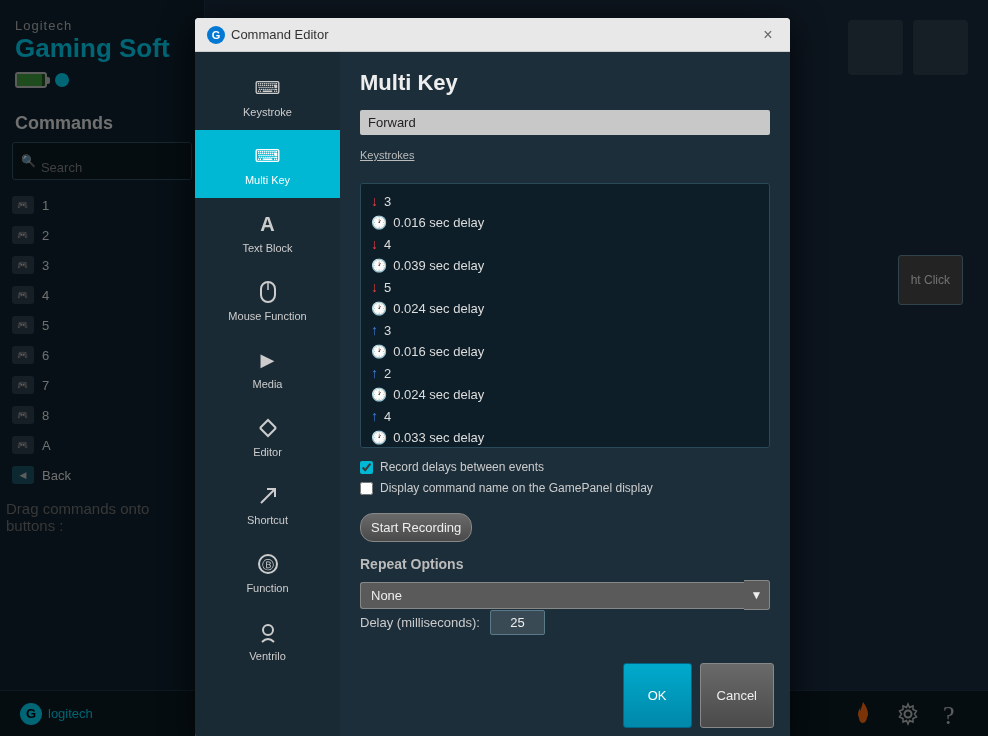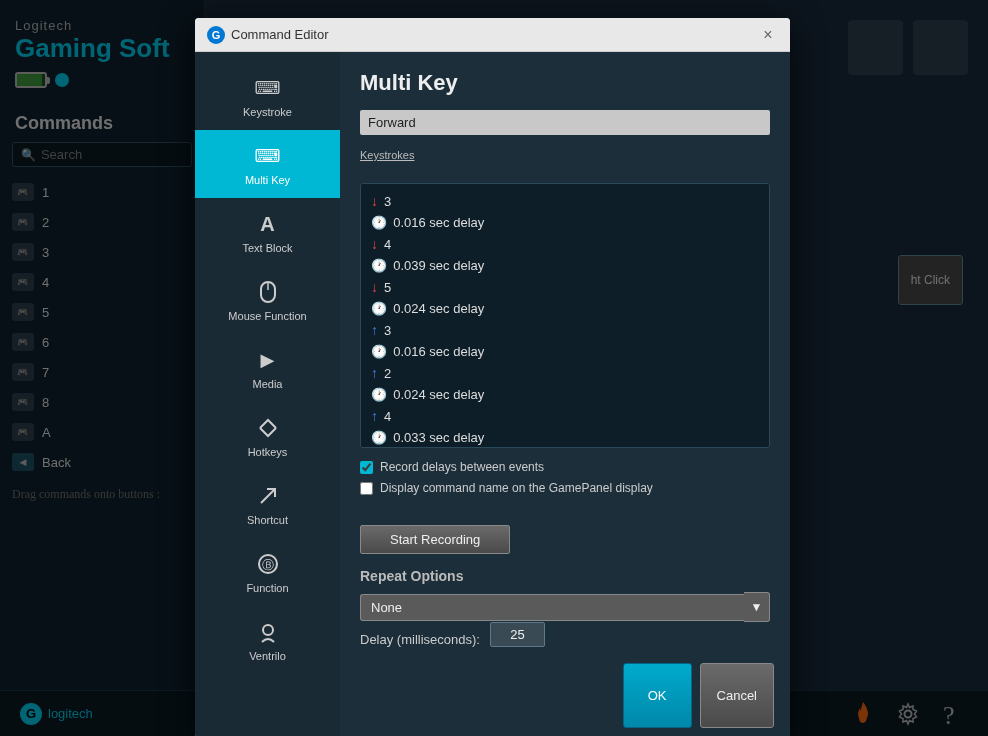--- a/index.html
+++ b/index.html
@@ -113,20 +113,21 @@
       font-size: 12px;
     }
 
     .search-input {
       background: transparent;
       border: none;
       color: #f97316;
       font-size: 13px;
       outline: none;
       width: 100%;
+      margin-top: 13px;
     }
 
     .command-list {
       list-style: none;
     }
 
     .command-item {
       display: flex;
       align-items: center;
       padding: 6px 12px;
@@ -147,23 +148,22 @@
       font-size: 9px;
       color: #aaa;
     }
 
     .cmd-back .cmd-icon {
       background: #1a4a5a;
     }
 
     .drag-hint {
       color: #666;
-      font-size: 12px;
-      padding: 10px 12px;
-      font-family: Liberation Serif, serif;
+      font-size: 15px;
+      padding: 10px 6px;
     }
 
     
     .bottom-bar {
       position: absolute;
       bottom: 0; left: 0;
       width: 988px;
       height: 46px;
       background: #0a1820;
       border-top: 1px solid #1a3040;
@@ -444,26 +444,26 @@
     }
 
     .checkbox-label {
       color: #ccc;
       font-size: 12px;
     }
 
     .start-recording-btn {
       background: linear-gradient(180deg, #6a6a6a, #4a4a4a);
       border: 1px solid #888;
-      border-radius: 2px;
-      padding: 6px 29px;
+      border-radius: 13px;
+      padding: 6px 10px;
       color: #eee;
       font-size: 13px;
       cursor: pointer;
-      margin: 23px 0 14px;
+      margin: 11px 0 14px;
     }
 
     .repeat-options-label {
       color: #bbb;
       font-size: 14px;
       font-weight: bold;
       margin-bottom: 8px;
     }
 
     .repeat-select-row {
@@ -494,21 +494,21 @@
       height: 30px;
       display: flex;
       align-items: center;
       justify-content: center;
       color: #eee;
       font-size: 12px;
     }
 
     .delay-row {
       display: flex;
-      align-items: flex-end;
+      align-items: center;
       gap: 10px;
       margin-bottom: 14px;
     }
 
     .delay-label {
       color: #ccc;
       font-size: 13px;
     }
 
     .delay-input {
@@ -686,21 +686,21 @@
         <div class="cmd-type-icon">▶</div>
         <span>Media</span>
       </div>
       <div class="cmd-type-item">
         <div class="cmd-type-icon">
           <svg width="22" height="22" viewBox="0 0 22 22" fill="none">
             <path d="M3 11 L11 3 L19 11" stroke="#ccc" stroke-width="2" fill="none"></path>
             <path d="M3 11 L11 19 L19 11" stroke="#ccc" stroke-width="2" fill="none"></path>
           </svg>
         </div>
-        <span>Hotkeys</span>
+        <span>Editor</span>
       </div>
       <div class="cmd-type-item">
         <div class="cmd-type-icon">
           <svg width="22" height="22" viewBox="0 0 22 22" fill="none">
             <polyline points="4,18 18,4" stroke="#ccc" stroke-width="2"></polyline>
             <polyline points="10,4 18,4 18,12" stroke="#ccc" stroke-width="2" fill="none"></polyline>
           </svg>
         </div>
         <span>Shortcut</span>
       </div>

